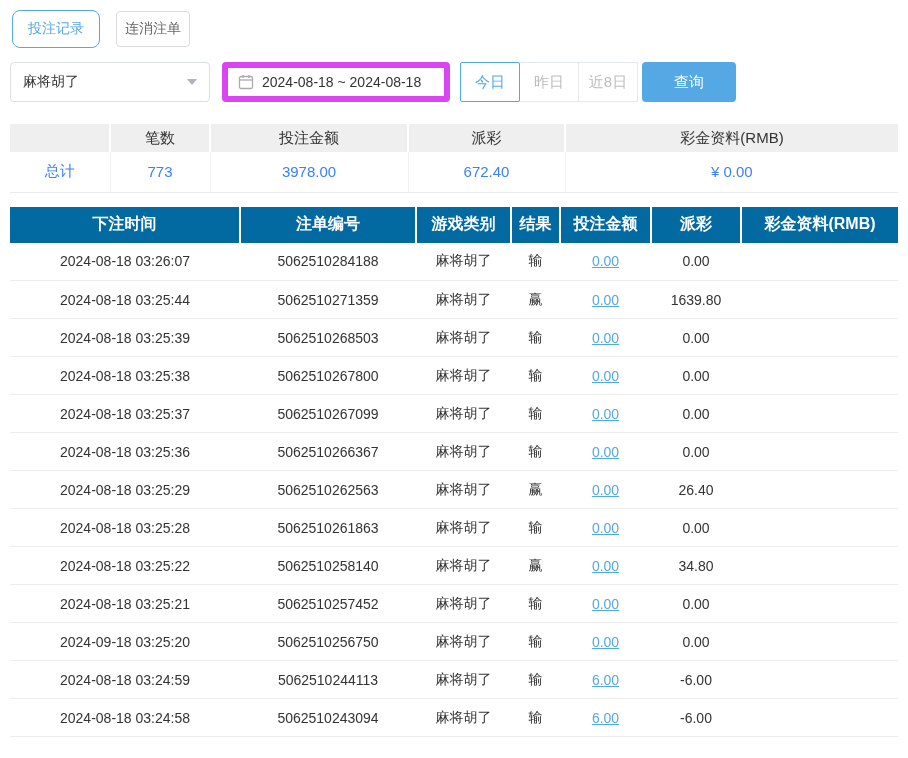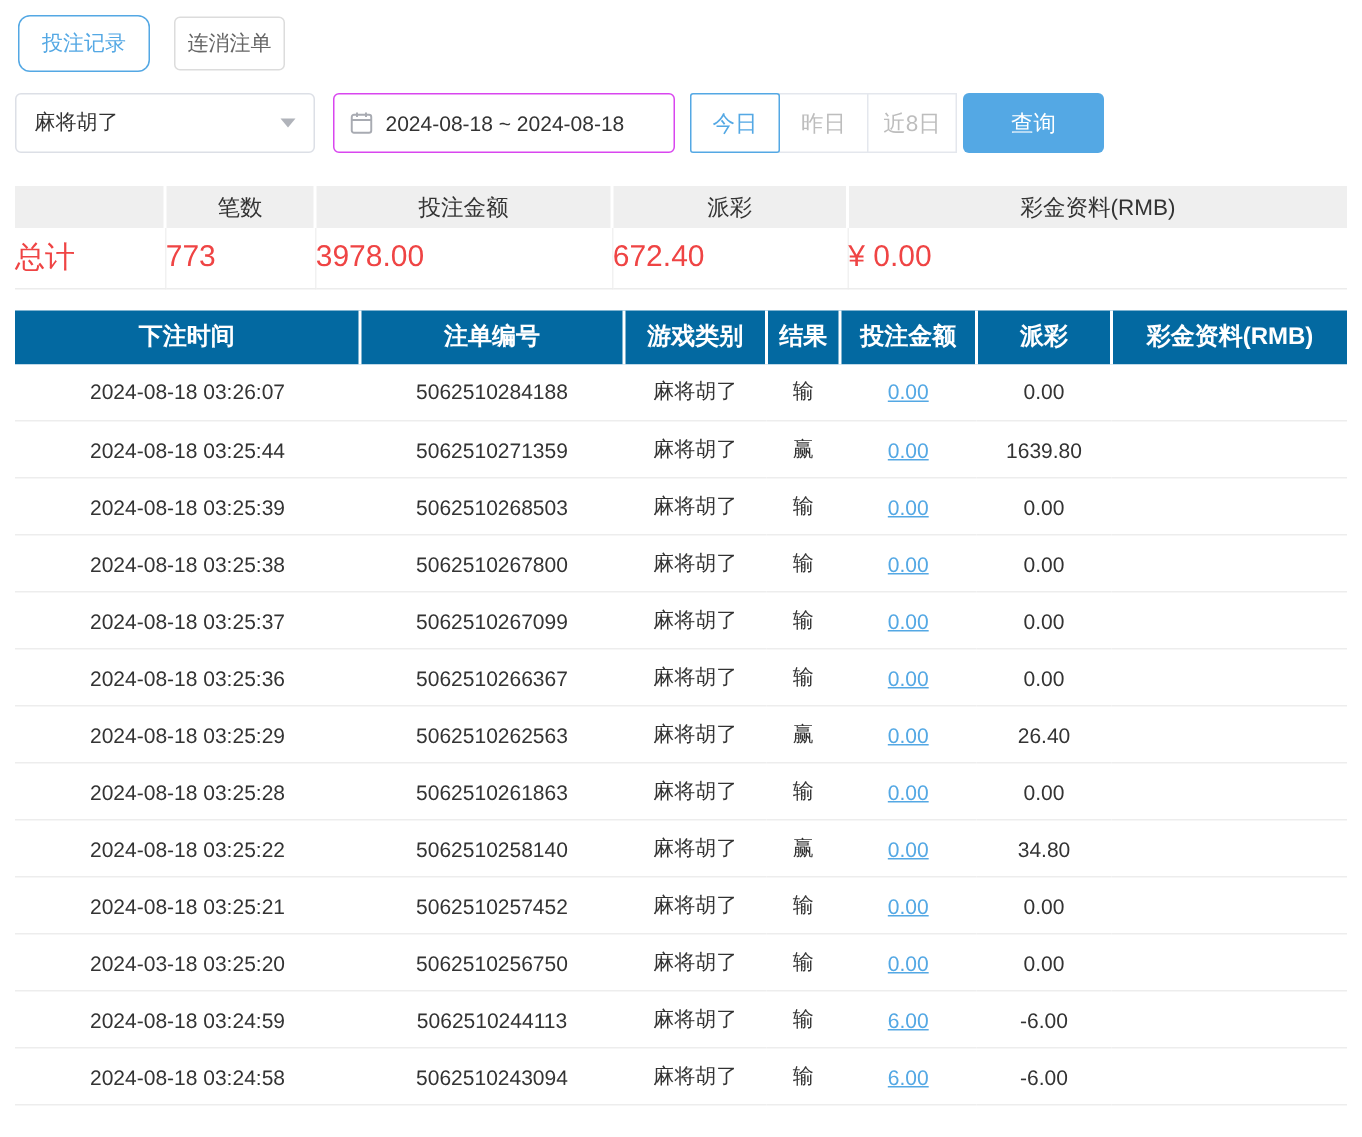--- a/index.html
+++ b/index.html
@@ -25,21 +25,21 @@
   .select {
     width:200px; height:40px; border:1px solid #dcdfe6; border-radius:4px;
     display:flex; align-items:center; justify-content:space-between;
     padding:0 12px; font-size:14px; cursor:pointer; background:#fff;
   }
   .caret {
     width:0; height:0; border-left:5px solid transparent;
     border-right:5px solid transparent; border-top:6px solid #b0b3ba;
   }
   .date-picker {
-    margin-left:12px; width:228px; height:40px; border:1px solid #d946ef;
+    margin-left:12px; width:228px; height:40px; border:6px solid #d946ef;
     border-radius:4px; display:flex; align-items:center; gap:8px;
     padding:0 10px; font-size:14px; cursor:pointer; background:#fff; color:#333;
   }
   .quick-group { display:flex; margin-left:10px; }
   .quick {
     width:60px; height:40px; background:#fff; border:1px solid #e4e7ed;
     color:#bdbdbd; font-size:15px; cursor:pointer; font-family:inherit;
   }
   .quick + .quick { margin-left:-1px; }
   .quick.active { border:1px solid var(--blue); color:var(--blue); position:relative; z-index:1; border-radius:2px; }
@@ -51,21 +51,21 @@
 
   
   table { border-collapse:collapse; table-layout:fixed; width:888px; }
   .summary-table { margin-bottom:14px; }
   .summary-table th {
     background:#efefef; height:28px; font-weight:400; font-size:15px;
     color:#333; border-right:2px solid #fff; text-align:center;
   }
   .summary-table th:last-child { border-right:none; }
   .summary-table td {
-    height:40px; font-size:20px; color:#ef4444;
+    height:40px; text-align:center; font-size:15px; color:#3b82f6;
     border-bottom:1px solid #ececec; border-right:1px solid #f1f1f1; background:#fff;
   }
   .summary-table td:last-child { border-right:none; }
 
   .records-table th {
     background:#0369a1; color:#fff; height:36px; font-size:16px;
     font-weight:700; border-right:2px solid #fff; text-align:center;
   }
   .records-table th:last-child { border-right:none; }
   .records-table td {
@@ -246,21 +246,21 @@
         <tr>
       <td>2024-08-18 03:25:21</td>
       <td>5062510257452</td>
       <td>麻将胡了</td>
       <td>输</td>
       <td><a class="bet-link">0.00</a></td>
       <td>0.00</td>
       <td></td>
     </tr>
         <tr>
-      <td>2024-03-18 03:25:20</td>
+      <td>2024-09-18 03:25:20</td>
       <td>5062510256750</td>
       <td>麻将胡了</td>
       <td>输</td>
       <td><a class="bet-link">0.00</a></td>
       <td>0.00</td>
       <td></td>
     </tr>
         <tr>
       <td>2024-08-18 03:24:59</td>
       <td>5062510244113</td>

